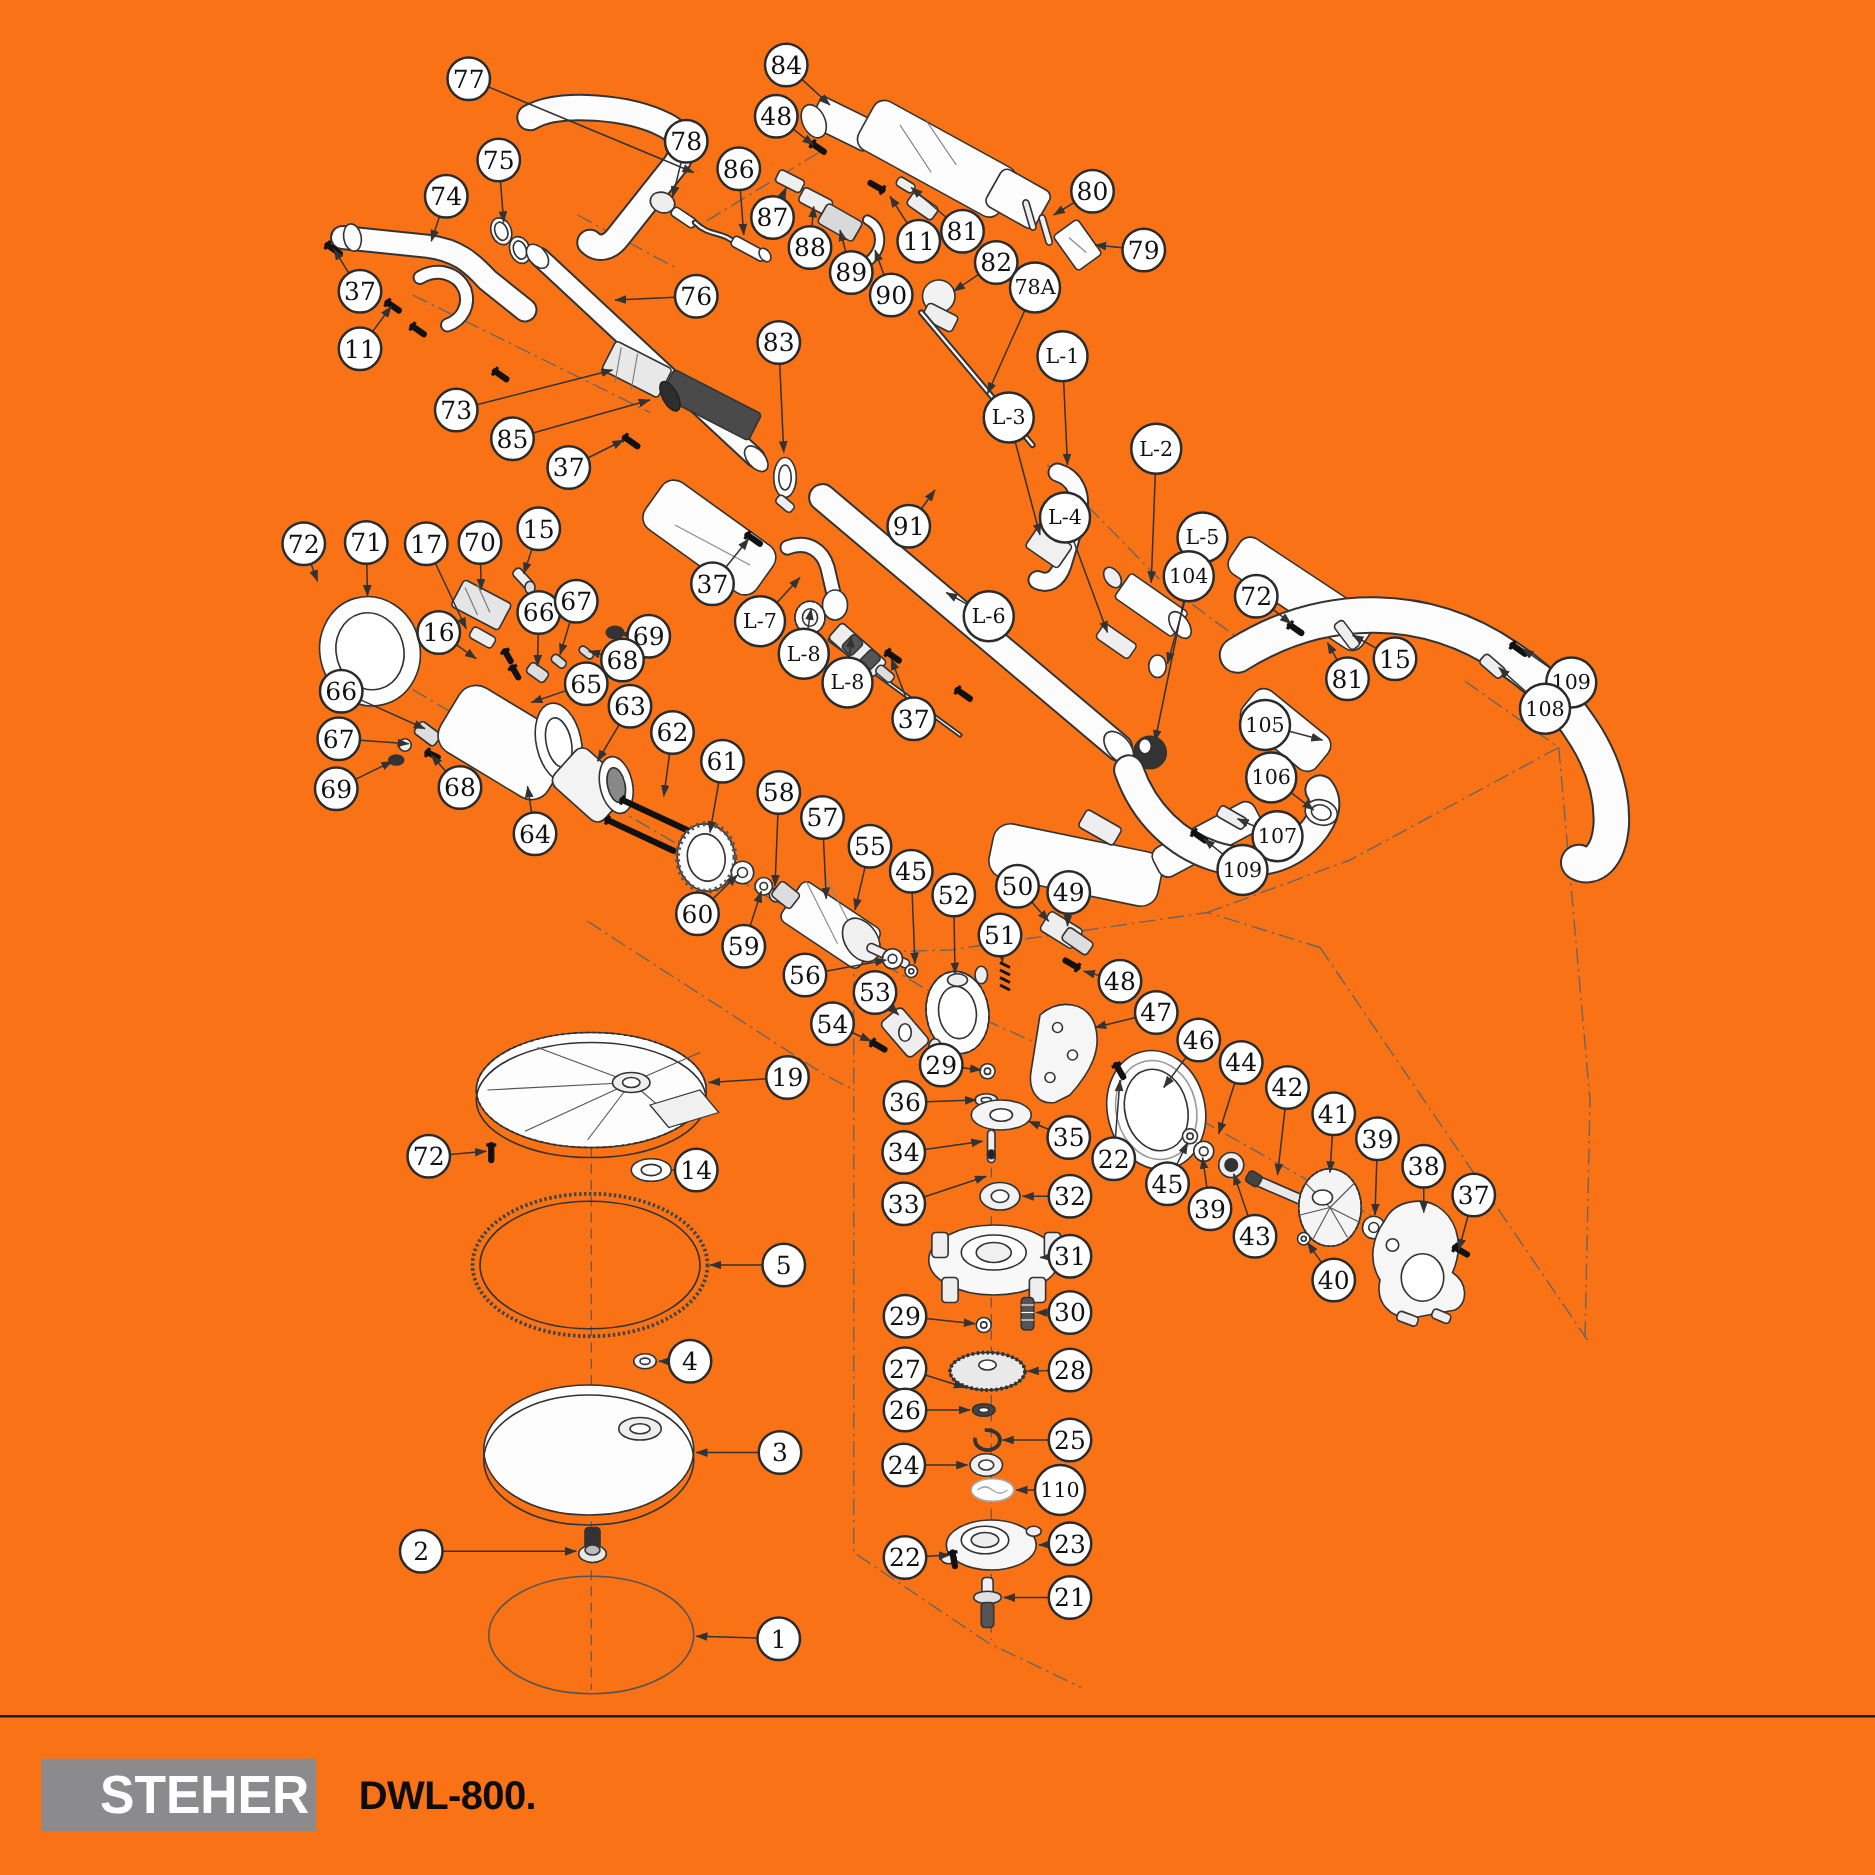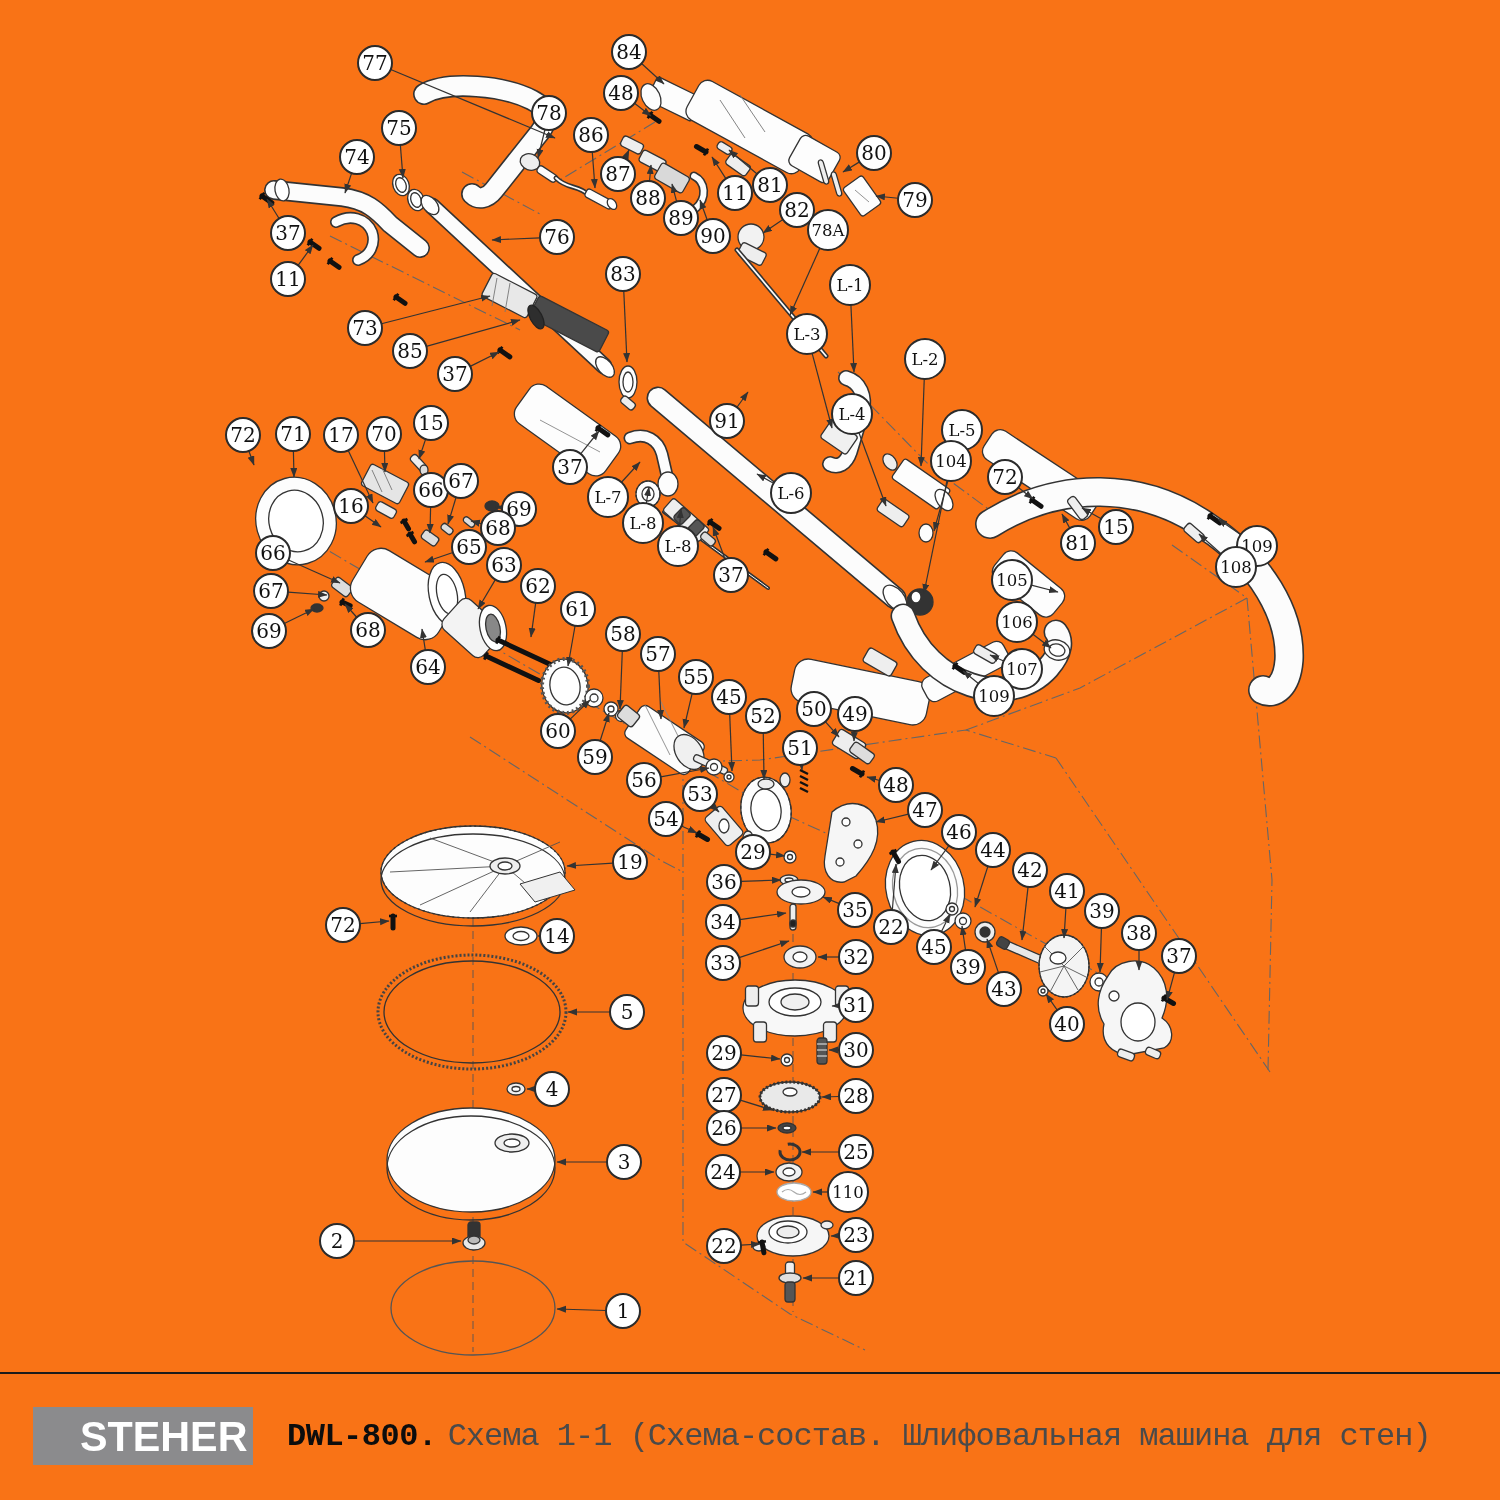--- a/index.html
+++ b/index.html
@@ -6,21 +6,21 @@
   body{font-family:"Liberation Sans",sans-serif;}
   #stage{position:relative;width:1500px;height:1500px;background:#f97316;overflow:hidden;}
   #diagram{position:absolute;left:0;top:0;}
   .rule{position:absolute;top:1372px;left:0;width:1500px;height:2px;background:#1b1b1b;}
   .logo{position:absolute;left:33px;top:1407px;width:220px;height:58px;background:#8b8b8d;
         display:flex;align-items:center;box-sizing:border-box;padding-left:12px;}
   .logo-icon{display:block;margin-right:7px;}
   .logo-text{color:#fff;font-weight:bold;font-size:43px;line-height:1;letter-spacing:0px;
              font-family:"Liberation Sans",sans-serif;transform:scaleX(0.96);transform-origin:left center;}
   .title{position:absolute;left:287px;top:1407px;height:58px;display:flex;align-items:center;
-         font-size:32px;white-space:nowrap;font-family:Liberation Mono, monospace;}
+         font-size:32px;white-space:nowrap;}
   .model{font-weight:bold;color:#0d0d0d;margin-right:11px;letter-spacing:-0.5px;}
   .subtitle{color:#4a4a4a;font-weight:normal;letter-spacing:-1px;}
 </style>
 </head>
 <body>
 
 <div id="stage">
   <svg id="diagram" width="1500" height="1372" viewBox="0 0 1500 1372">
     <defs>
       <marker id="arr" markerUnits="userSpaceOnUse" markerWidth="10" markerHeight="8" refX="9" refY="3.5" orient="auto">
@@ -941,15 +941,14 @@
         <line x1="4" y1="15" x2="19" y2="3"></line>
         <line x1="4" y1="29" x2="33" y2="5"></line>
         <line x1="6" y1="43" x2="34" y2="20"></line>
         <line x1="21" y1="43" x2="34" y2="33"></line>
       </g>
     </svg>
     <span class="logo-text">STEHER</span>
   </div>
   <div class="title">
     <span class="model">DWL-800.</span>
-    <span class="subtitle">Схема 1-1 (Схема-состав. Шлифовальная машина для стен)</span>
   </div>
 </div>
 
 </body></html>

